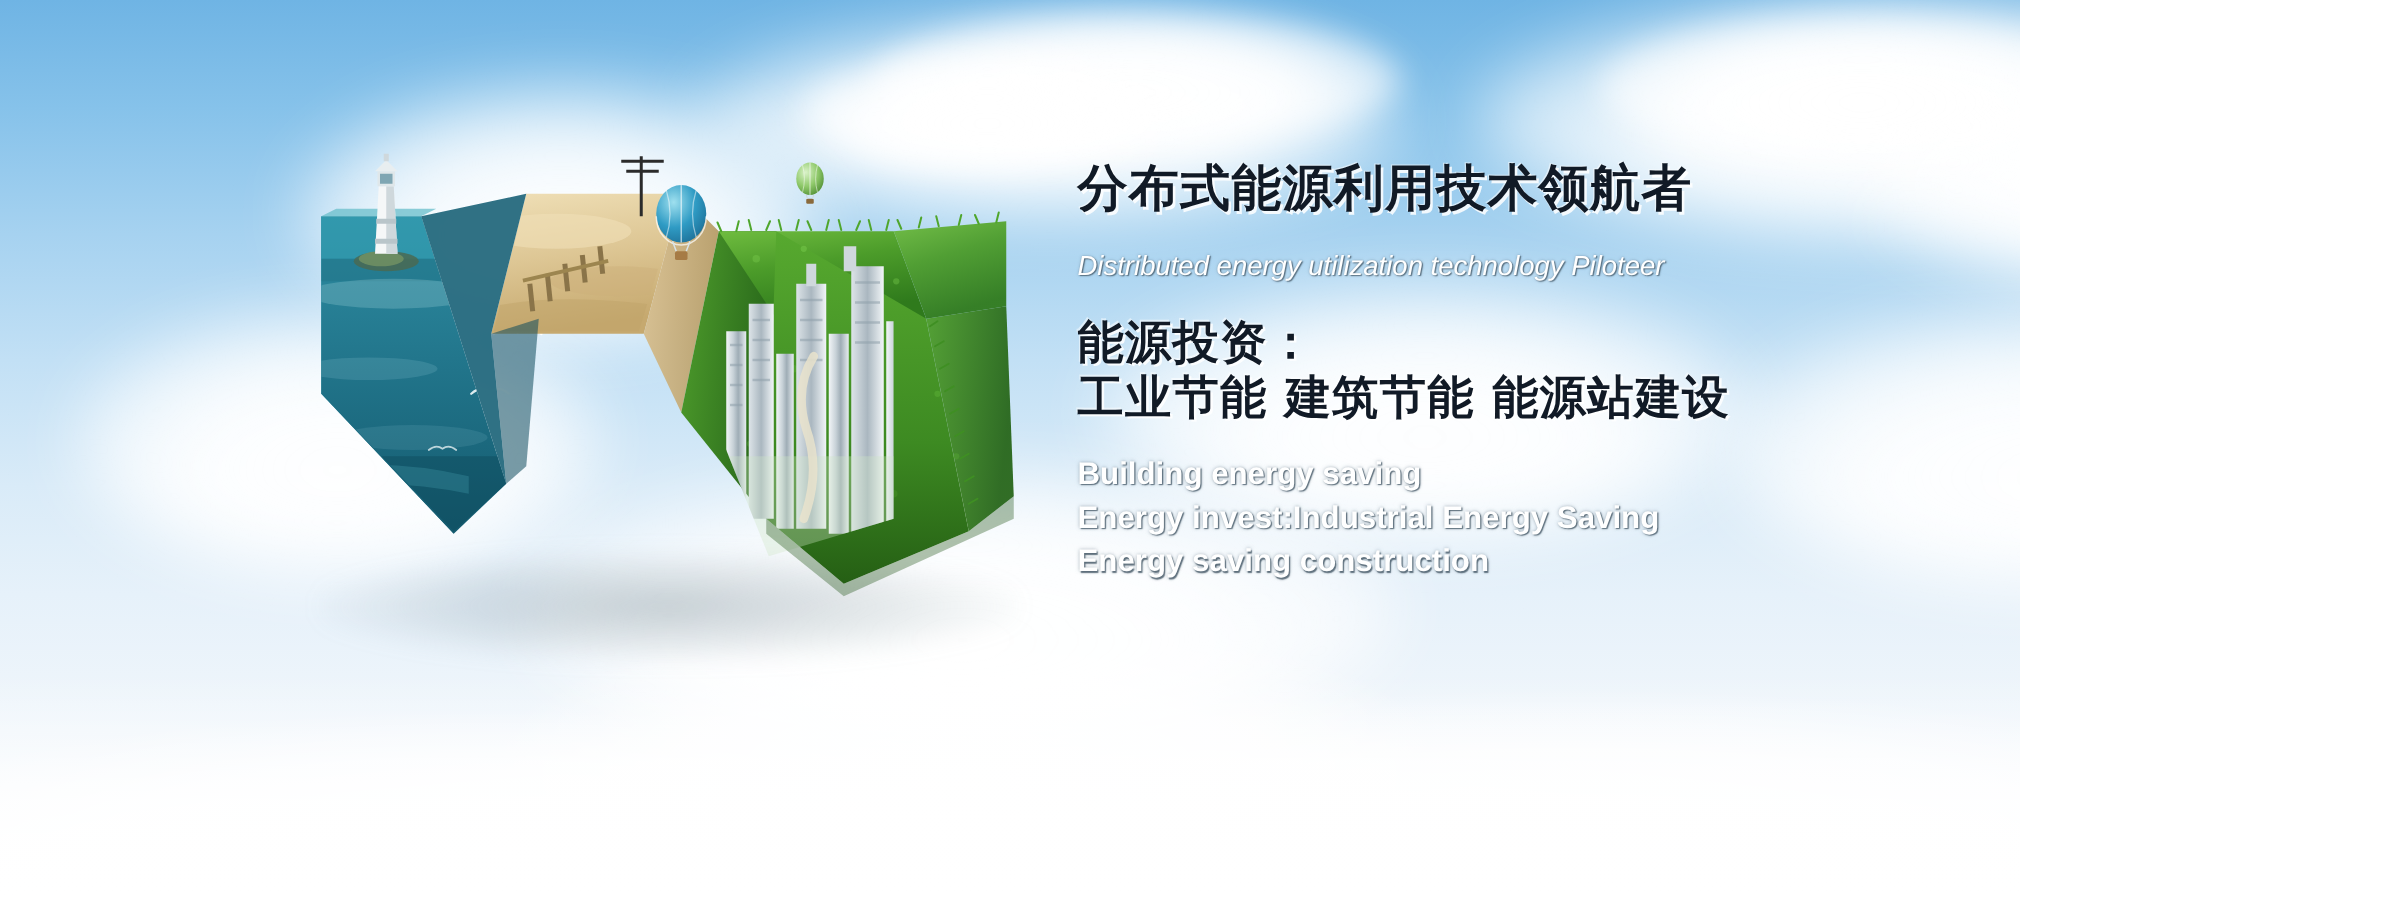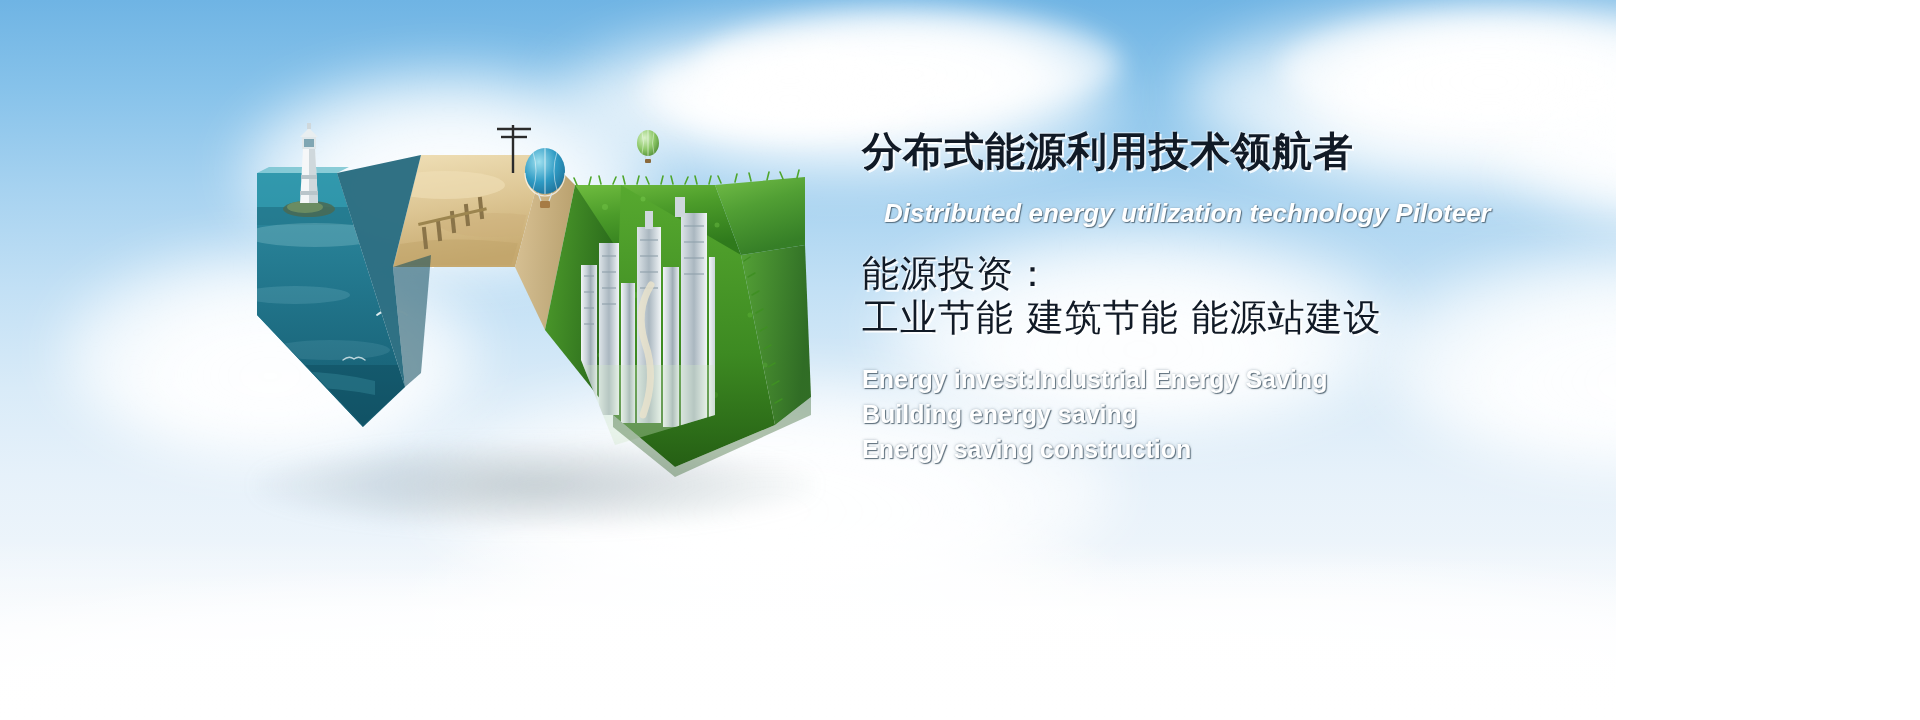--- a/index.html
+++ b/index.html
@@ -103,33 +103,32 @@
     font-weight: bold;
     font-size: 40px;
     line-height: 46px;
     letter-spacing: 1px;
     color: #111a26;
     text-shadow: 2px 2px 0 rgba(255,255,255,0.85), -1px -1px 0 rgba(255,255,255,0.5);
     white-space: nowrap;
   }
   .en-sub {
     font-family: "Liberation Sans", sans-serif;
-    font-weight: bold;
+    font-weight: normal;
     font-style: italic;
-    font-size: 26px;
+    font-size: 22px;
     line-height: 26px;
     color: #ffffff;
     text-shadow: 1px 1px 1px rgba(60,80,95,0.75), 0 0 2px rgba(90,110,125,0.55);
     white-space: nowrap;
     margin-top: 26px;
-    margin-left: 22px;
   }
   .cn-line {
     font-family: "DejaVu Sans", "Liberation Sans", sans-serif;
-    font-weight: normal;
+    font-weight: bold;
     font-size: 37px;
     line-height: 44px;
     letter-spacing: 1px;
     color: #111a26;
     text-shadow: 2px 2px 0 rgba(255,255,255,0.85), -1px -1px 0 rgba(255,255,255,0.5);
     white-space: nowrap;
   }
   #cn-invest { margin-top: 26px; }
   #cn-services { }
 
@@ -405,20 +404,20 @@
 
     <div class="cn-head">分布式能源利用技术领航者</div>
 
     <div class="en-sub">Distributed energy utilization technology Piloteer</div>
 
     <div class="cn-line" id="cn-invest">能源投资：</div>
 
     <div class="cn-line" id="cn-services">工业节能  建筑节能  能源站建设</div>
 
     <div id="en-block">
+      <div class="en-line">Building energy saving</div>
       <div class="en-line">Energy invest:Industrial Energy Saving</div>
-      <div class="en-line">Building energy saving</div>
       <div class="en-line">Energy saving construction</div>
     </div>
   </div>
 
   <div id="bottomfade"></div>
 </div>
 
 </body></html>

